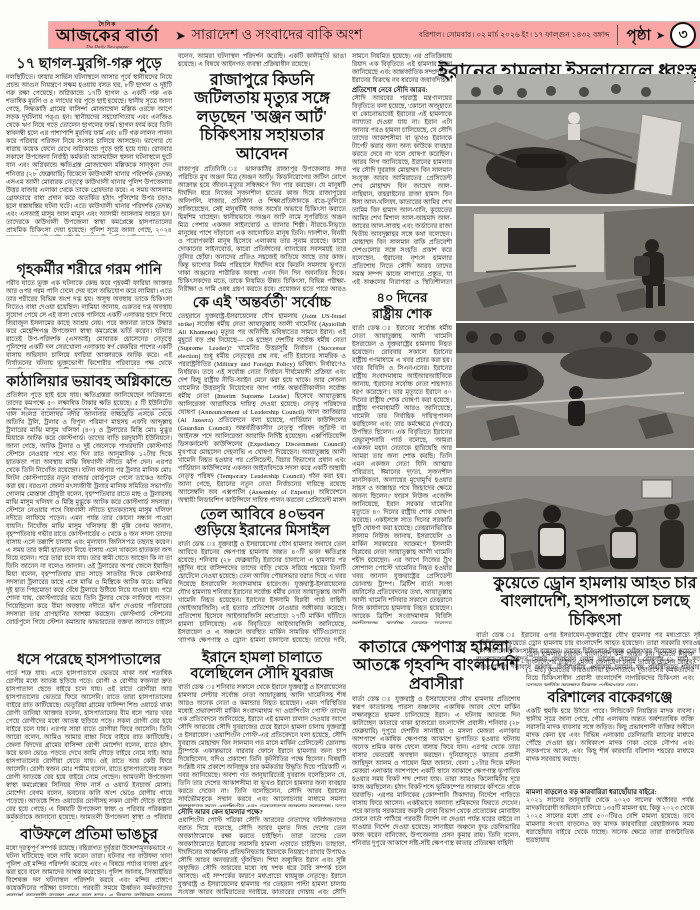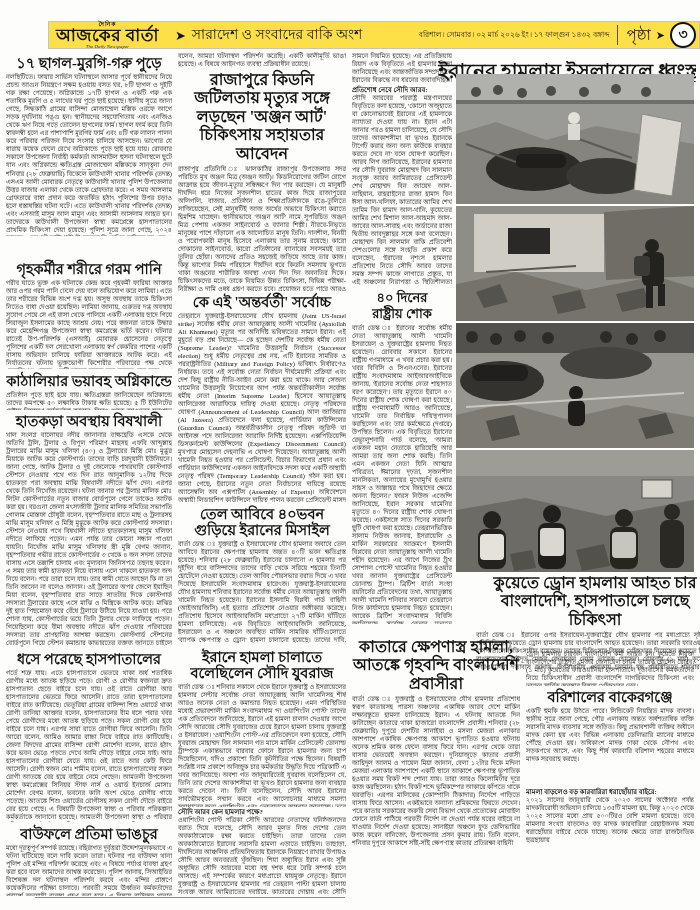--- a/index.html
+++ b/index.html
@@ -1,29 +1,29 @@
 <!DOCTYPE html>
 <html><head>
 <meta charset="utf-8">
 <style>
   html,body{margin:0;padding:0;background:#e9e9e9;}
   #page{position:relative;width:700px;height:910px;background:#fdfdfc;overflow:hidden;
         font-family:"Liberation Serif","DejaVu Serif",serif;color:#141414;}
   
-  #topbar{position:absolute;left:48px;top:21px;width:652px;height:28px;background:#fde047;
+  #topbar{position:absolute;left:48px;top:21px;width:652px;height:28px;background:#fca5a5;
           display:flex;align-items:center;box-shadow:0 0 0 1px #c4c4c4 inset;}
   .masthead{display:flex;flex-direction:column;align-items:center;line-height:1;margin:0 10px 0 8px;}
   .masthead .pre{font-size:6px;font-weight:bold;letter-spacing:1px;}
   .masthead .ttl{font-size:17px;font-weight:bold;letter-spacing:0.5px;}
   .masthead .tag{font-size:5px;font-style:italic;color:#333;}
   .arrow{font-size:13px;margin:0 6px;line-height:1;}
   .section-title{font-size:14px;white-space:nowrap;}
   .dateline{font-size:7.5px;margin-left:auto;white-space:nowrap;}
   .hdr-div{width:1px;height:20px;background:#555;margin:0 8px;}
-  .pg-label{font-size:15px;font-weight:normal;}
+  .pg-label{font-size:15px;font-weight:bold;}
   .pg-arrow{font-size:11px;margin:0 5px;}
   .pg-circle{width:22px;height:22px;border:2.5px solid #111;border-radius:50%;display:flex;
              align-items:center;justify-content:center;font-size:14px;font-weight:bold;margin-right:4px;background:#fdfdfc;}
   
   .abs{position:absolute;overflow:hidden;}
   .b{font-size:6.4px;line-height:8px;text-align:justify;overflow:hidden;word-break:break-word;}
   .art{overflow:hidden;}
   .h-c1{font-size:14.5px;font-weight:bold;text-align:center;line-height:1.12;margin:3px 0 2px;}
   .h-sm{font-size:16px;font-weight:bold;text-align:center;line-height:1.15;margin:2px 0;}
   .h-md{font-size:14.5px;font-weight:bold;text-align:center;line-height:1.12;margin:3px 0 2px;}
@@ -64,21 +64,20 @@
     </div>
     <div class="art" style="height:112px;">
       <div class="h-c1">গৃহকর্মীর শরীরে গরম পানি</div>
       <div class="b" style="height:90px;">গরীব ঘাতে ভুক্ত এক ঘটনাকে কেন্দ্র করে গৃহকর্মী ফারিয়া আক্তার আর ওপর গরম পানি ঢেলে দেয় বলে অভিযোগ করে লামিয়া। এতে তার শরীরের বিভিন্ন অংশ দগ্ধ হয়। অসুস্থ অবস্থায় তাকে চিকিৎসা নিতেও বাধা দেওয়া হয়েছিল। লামিয়া জানায়, গুরুতর দগ্ধ অবস্থায় সুযোগ পেয়ে সে এই বাসা থেকে পালিয়ে একটি এলাকার ছাদে গিয়ে সিরাজুল ইসলামের কাছে আশ্রয় নেয়। পরে স্বজনরা তাকে উদ্ধার করে মেহেন্দিগঞ্জ উপজেলা স্বাস্থ্য কমপ্লেক্সে ভর্তি করেন। ঘটনার রাতেই উপ-পরিদর্শক (এসআই) মোবারক হোসেনের নেতৃত্বে পুলিশের একটি দল সেরখোলা এলাকায় স্বর্ণ কেকরির পাশের একটি বাসায় অভিযান চালিয়ে ফারিয়া আক্তারকে আটক করে। এই নির্যাতনের ঘটনায় ভুক্তভোগী কিশোরীর পরিবারের পক্ষ থেকে মেহেন্দিগঞ্জ থানায় একটি মামলা দায়ের করা হয়েছে, যার নম্বর ১৭। এ বিষয়ে মেহেন্দিগঞ্জ থানার ভারপ্রাপ্ত কর্মকর্তা (ওসি) মিজানুর রহমান জানান, গৃহকর্মী নির্যাতনের ঘটনায় মামলা রুজু করা হয়েছে। অভিযুক্ত গৃহকর্ত্রীকে গ্রেফতার করে শনিবার আদালতের মাধ্যমে জেলহাজতে পাঠানো হয়েছে।</div>
     </div>
     <div class="art" style="height:40px;">
       <div class="h-c1">কাঠালিয়ার ভয়াবহ অগ্নিকান্ডে</div>
       <div class="b" style="height:20px;">প্রতিষ্ঠান পুড়ে ছাই হয়ে যায়। ক্ষতিগ্রস্তরা জানিয়েছেন অগ্নিকান্ডে তাদের কমপক্ষে ৫০ লক্ষাধিক টাকার ক্ষতি হয়েছে। ৫ টি ইউনিটের চেষ্টায় নিয়ন্ত্রণে কর্মকর্তারা জানান, বিদ্যুৎ থেকে আগুনের সূত্রপাত হতে পারে বলে প্রাথমিক ভাবে ধারণা করা হচ্ছে।</div>
     </div>
     <div class="art" style="height:238px;">
-      <div class="h-c1">হাতকড়া অবস্থায় বিষখালী</div>
       <div class="b" style="height:216px;">খাল সংলগ্ন বালোঘর নদীর জানানার বাল্কহেডি এসকে থেকে অতিথি ট্রলি, ট্রলার ও বিপুল পরিমাণ মাছসহ এফবি আব্দুল্লাহ ট্রলারের মাঝি মাসুম খলিফা (৪০) ও ট্রলারের মিস্ত্রি মোঃ মুগ্ধুর মিয়াকে আটক করে কোস্টগার্ড। তাদের বাড়ি চরদুয়ানী ইউনিয়নে। জানা গেছে, আটক ট্রলার ও দুই জেলেকে পাথরঘাটা কোস্টগার্ড স্টেশনে নেওয়ার পথে গত দিন রাত আনুমানিক ১২টার দিকে হাতকড়া পরা অবস্থায় মাঝি বিষখালী নদীতে ঝাঁপ দেন। এরপর থেকে তিনি নিখোঁজ রয়েছেন। ঘটনা জানার পর ট্রলার মালিক মোঃ লিটন কোস্টগার্ডের নতুন বাজার বোর্ডপুলে গেলে তাকেও আটক করা হয়। বরগুনা জেলা মৎস্যজীবী ট্রলার মালিক সমিতির সভাপতি গোলাম মোস্তফা চৌধুরী বলেন, বৃহস্পতিবার রাতে মাছ ও ট্রলারসহ মাঝি মাসুম খলিফা ও মিস্ত্রি মুগ্ধুকে আটক করে কোস্টগার্ড সদস্যরা। স্টেশনে নেওয়ার পথে বিষখালী নদীতে হাতকড়াসহ মাসুম খলিফা নদীতে লাফিয়ে পড়েন। এমন পর্যন্ত তার কোনো সন্ধান পাওয়া যায়নি। নিখোঁজ মাঝি মাসুম খলিফার স্ত্রী মুন্নি বেগম জানান, বৃহস্পতিবার গভীর রাতে কোস্টগার্ডের ৩ থেকে ৪ জন সদস্য তাদের বাসায় এসে তল্লাশি চালায় এবং মূল্যবান জিনিসপত্র তছনছ করেন। এ সময় তার স্বামী হাতকড়া নিয়ে বাসায় এলে থাকলে হাতকড়া জব্দ নিয়ে বলেন। পরে তারা চলে যায়। তার স্বামী যেতে আছেন কি না তা তিনি জানেন না বলেও জানান। ওই ট্রলারের অপর জেলে ইয়াছিন মিয়া বলেন, বৃহস্পতিবার রাত সাড়ে সাতটার দিকে কোস্টগার্ড সদস্যরা ট্রলারের কাছে এসে মাঝি ও মিস্ত্রিকে আটক করে। মাঝির দুই হাত পিছমোড়া করে বেঁধে ট্রলারে উঠিয়ে নিয়ে যাওয়া হয়। পরে শোনা যায়, কোস্টগার্ডের ভয়ে তিনি ট্রলার থেকে লাফিয়ে পড়েন। গিয়েছিলো করে বীমা অবস্থায় নদীতে ঝাঁপ দেওয়ার পরিবারের সদস্যরা তার প্রাণহানির আশঙ্কা করছেন। কোস্টগার্ড স্টেশনের বোর্ডপুলে গিয়ে স্টেশন কমান্ডার কাভারতের বক্তব্য জানতে চাইলে তিনি অফিসিয়াল আনুষ্ঠানিকতা শেষে বক্তব্য দেওয়া হবে বলে গণমাধ্যমকর্মীদের জানান। এদিকে আটক ট্রলার থেকে জব্দ করা প্রায় ৬০ মন মাছ কোস্টগার্ড ও মৎস্য বিভাগের নজরদারিতে পরিস্থিতির মতে বিক্রি করা হয়েছে। পাথরঘাটার নির্বাহী উপজেলা মৎস্য কর্মকর্তা হাসিব হক জানান, কোস্টগার্ডের অভিযানে মাছ, ট্রলার ও দুই জেলেকে আটক করা হয়। মাসুম খলিফা নামের একজন নদীতে ঝাঁপ দিয়েছেন— এমন খবর পেয়েছি। আটক ট্রলার ও জেলেদের বিরুদ্ধে আইনানুগ ব্যবস্থা নেওয়া হবে। পাথরঘাটা থানার ভারপ্রাপ্ত কর্মকর্তা জানিয়েছেন, নিখোঁজের ঘটনায় পরিবার থেকে এখন পর্যন্ত কোনো অভিযোগ করা হয়নি।</div>
     </div>
     <div class="art" style="height:175px;">
       <div class="h-c1">ধসে পরেছে হাসপাতালের</div>
       <div class="b" style="height:153px;">গর্তে শত্রু যায়। এতে হাসপাতালে ভেতরে থাকা অর্ধ শতাধিক রোগীর মধ্যে আতঙ্ক ছড়িয়ে পড়ে। রোগী ও রোগীর স্বজনরা দ্রুত হাসপাতাল ছেড়ে বাইরে চলে যায়। ওই রাতে রোগীরা আর হাসপাতালের ভেতরে ফিরে আসেনি। রাতে তারা হাসপাতালের বাইরে রাত কাটিয়েছে। ভেতুরিয়া গ্রামের বাসিন্দা শিশু ওয়ার্ডে থাকা রোগী তানিয়া আক্তার বলেন, হাসপাতালের বীম ধসে পরার খবর পেয়ে রোগীদের মধ্যে আতঙ্ক ছড়িয়ে পড়ে। সকল রোগী বের হয়ে বাইরে চলে যায়। এরপর সারা রাতে রোগীরা ফিরে আসেনি। তিনি আরো বলেন, আমিও আমার বাচ্চা নিয়ে বাইরে রাত কাটিয়েছি। জেলা বিদদের গ্রামের বাসিন্দা রোগী মোর্শেদা বলেন, রাতে হঠাৎ করে ভবন ভেঙে পড়তে দেখে আমি দৌড়ে বাইরে নেমে যাই। আর হাসপাতালের রোগীরা যেতে যায়। ওই রাতে আর কেউ ফিরে আসেনি। রোগী স্বজন মোঃ শামীম বলেন, রাতে হাসপাতালের সকল রোগী আতঙ্কে বের হয়ে বাইরে নেমে গেছেন। আমতলী উপজেলা স্বাস্থ্য কমপ্লেক্সের সিনিয়র স্টাফ নার্স ও ওয়ার্ড ইনচার্জ মোসাঃ মোর্শেদা বেগম বলেন, ভবনের কাটা অংশ ভেঙে রোগীর গায়ে পড়েছে। আতঙ্কে শিশু ওয়ার্ডের রোগীসহ সকল রোগী দৌড়ে বাইরে বের হয়ে গেছে। এ বিষয়টি উপজেলা স্বাস্থ্য ও পরিবার পরিকল্পনা কর্মকর্তাকে জানানো হয়েছে। আমতলী উপজেলা স্বাস্থ্য ও পরিবার পরিকল্পনা কর্মকর্তা ডাঃ চিত্রা হাওলাদার বলেন, ভূমিকম্পে পুরাতন ভবনের অনেক স্থানে ফাটল ধরেছে। গতকাল রাতে ভেতরের বীম ভেঙে পড়েছে। বিষয়টি বরগুনা সিভিল সার্জন ও স্বাস্থ্য প্রকৌশল বিভাগকে জানানো হয়েছে। বরগুনা সিভিল সার্জন ডাঃ মোহাম্মদ আবুল ফাত্তাহ বলেন, বিষয়টি জেনেছি। ঝুঁকিপূর্ণ হাসপাতাল ভবন সংস্কারের জন্য ঊর্ধ্বতন কর্তৃপক্ষকে অবহিত করা হয়েছে। বরাদ্দ পাশ হলে দ্রুতই সংস্কার করা হবে।</div>
     </div>
     <div class="art" style="height:74px;">
       <div class="h-c1">বাউফলে প্রতিমা ভাঙচুর</div>
       <div class="b" style="height:52px;">মধ্যে দূরত্বপূর্ণ সম্পর্ক রয়েছে। বহিরাগত দুর্বৃত্তরা উদ্দেশ্যমূলকভাবে এ ঘটনা ঘটিয়েছে বলে দাবি করেন তারা। ঘটনার পর বাউফল থানা পুলিশ ওই মন্দির পরিদর্শন করেছে এবং এ বিষয়ে পর্যাপ্ত ব্যবস্থা গ্রহণ করা হবে বলে আমাদের আশ্বস্ত করেছেন। পুলিশ জানায়, সিআইডির বিশেষজ্ঞ দল ঘটনাস্থল পরিদর্শন করবে এবং মন্দির প্রাঙ্গণে কয়েকদিনের পরীক্ষা চালাবে। পরবর্তী সময়ে ঊর্ধ্বতন কর্মকর্তাদের পরামর্শ অনুযায়ী ব্যবস্থা গ্রহণ করা হবে। এ বিষয়ে বাউফল থানার ভারপ্রাপ্ত কর্মকর্তা (ওসি) মোহাম্মদ মিজানুর রহমান</div>
     </div>

